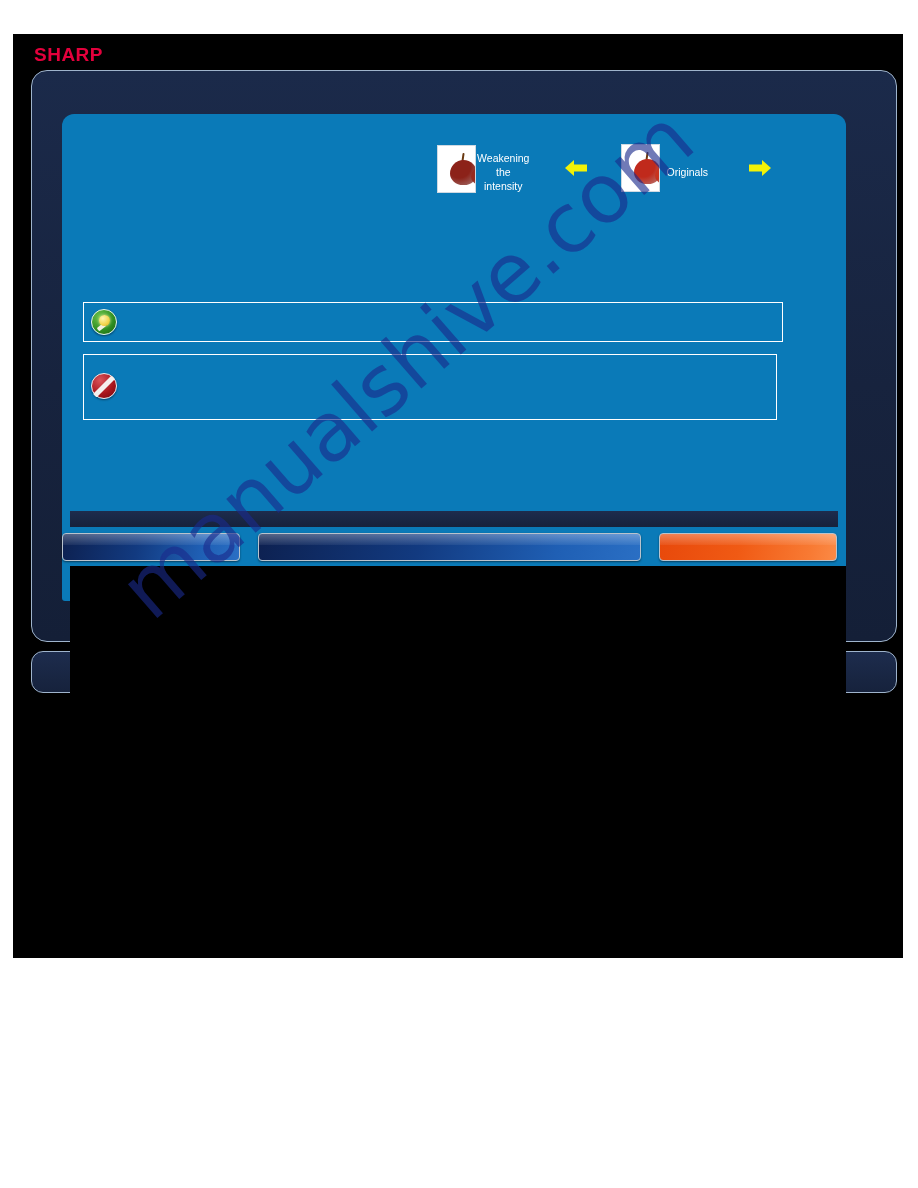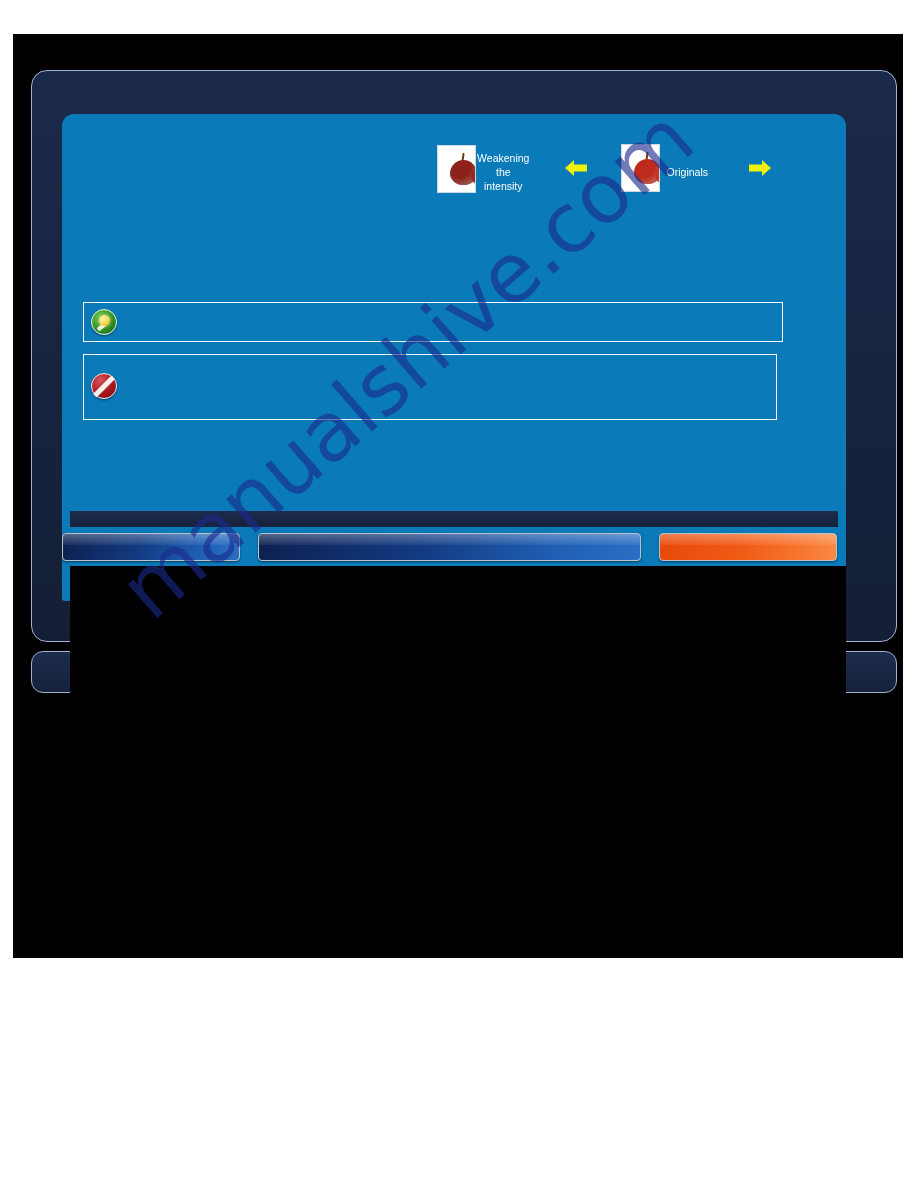--- a/index.html
+++ b/index.html
@@ -321,20 +321,23 @@
     transform-origin: left center;
     white-space: nowrap;
     font-family: "DejaVu Sans", sans-serif;
   }
 </style>
 </head>
 <body>
 
 <div class="page-canvas">
 
+  <div class="brand-bar">
+    <div class="brand-logo">SHARP</div>
+  </div>
 
   <div class="device-frame"></div>
 
   <div class="lcd-panel"></div>
 
   <div class="samples-row">
 
     <div class="sample-col">
       <div class="sample-thumb">
         <div class="apple-art">

